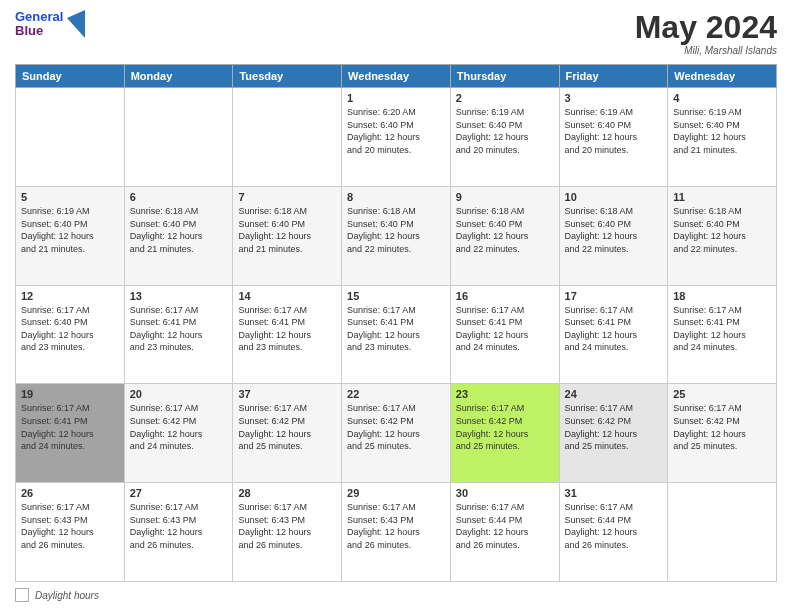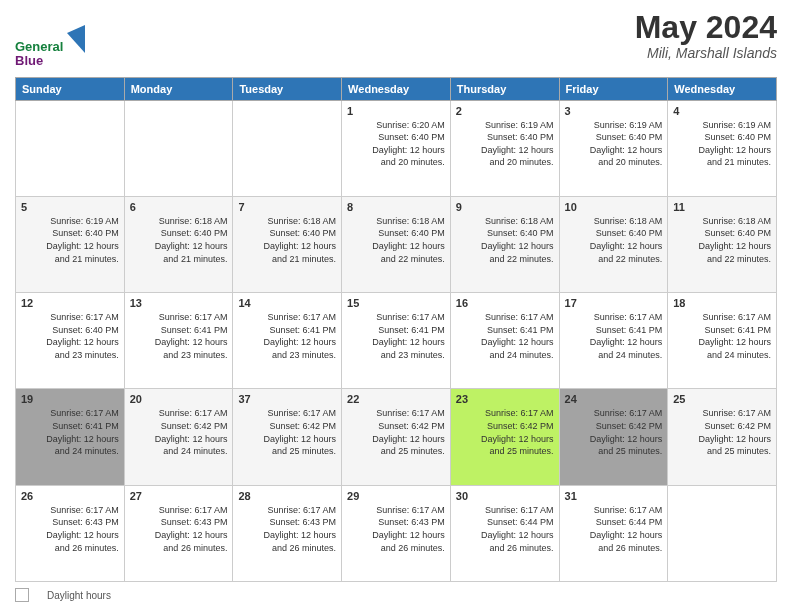--- a/index.html
+++ b/index.html
@@ -28,38 +28,38 @@
       align-items: center;
       gap: 2px;
     }
     .logo-text {
       display: flex;
       flex-direction: column;
       font-size: 13px;
       font-weight: bold;
       line-height: 1.1;
     }
-    .logo-general { color: #15803d; margin-top: 30px; }
+    .logo-general { color: #1d4ed8; }
     .logo-blue { color: #701a75; }
     .logo-icon {
       width: 18px;
       height: 28px;
       margin-left: 2px;
     }
     .header-right {
       text-align: right;
     }
     .title-month {
       font-size: 32px;
       font-weight: bold;
       color: #333;
       line-height: 1.1;
     }
     .title-location {
-      font-size: 14px;
+      font-size: 10px;
       color: #555;
       font-style: italic;
     }
     .calendar-table {
       width: 100%;
       border-collapse: collapse;
       flex: 1;
       table-layout: fixed;
       border-radius: 17px;
     }
@@ -88,32 +88,32 @@
       font-size: 11px;
       font-weight: bold;
       color: #333;
       display: block;
       margin-bottom: 2px;
     }
     .day-info {
       font-size: 9px;
       color: #333;
       line-height: 1.4;
-      text-align: right;
     }
     .empty-cell {
       background: #fff !important;
     }
     .footer {
       margin-top: 6px;
       display: flex;
       align-items: center;
-      gap: 18px;
+      gap: 6px;
       font-size: 10px;
       color: #555;
+      font-style: italic;
     }
     .daylight-box {
       width: 14px;
       height: 14px;
       background: #fff;
       border: 1px solid #aaa;
       display: inline-block;
     }
   </style>
 </head>
@@ -313,21 +313,21 @@
 Daylight: 12 hours
 and 25 minutes.</div>
           </td>
           <td style="background: #bef264;">
             <span class="day-number">23</span>
             <div class="day-info" style="white-space: pre-line;">Sunrise: 6:17 AM
 Sunset: 6:42 PM
 Daylight: 12 hours
 and 25 minutes.</div>
           </td>
-          <td style="background: #a3a3a3; margin-left: 36px;">
+          <td style="background: #e5e5e5; margin-left: 36px;">
             <span class="day-number">24</span>
             <div class="day-info" style="white-space: pre-line;">Sunrise: 6:17 AM
 Sunset: 6:42 PM
 Daylight: 12 hours
 and 25 minutes.</div>
           </td>
           <td style="background: rgb(245, 245, 245);">
             <span class="day-number">25</span>
             <div class="day-info" style="white-space: pre-line;">Sunrise: 6:17 AM
 Sunset: 6:42 PM

